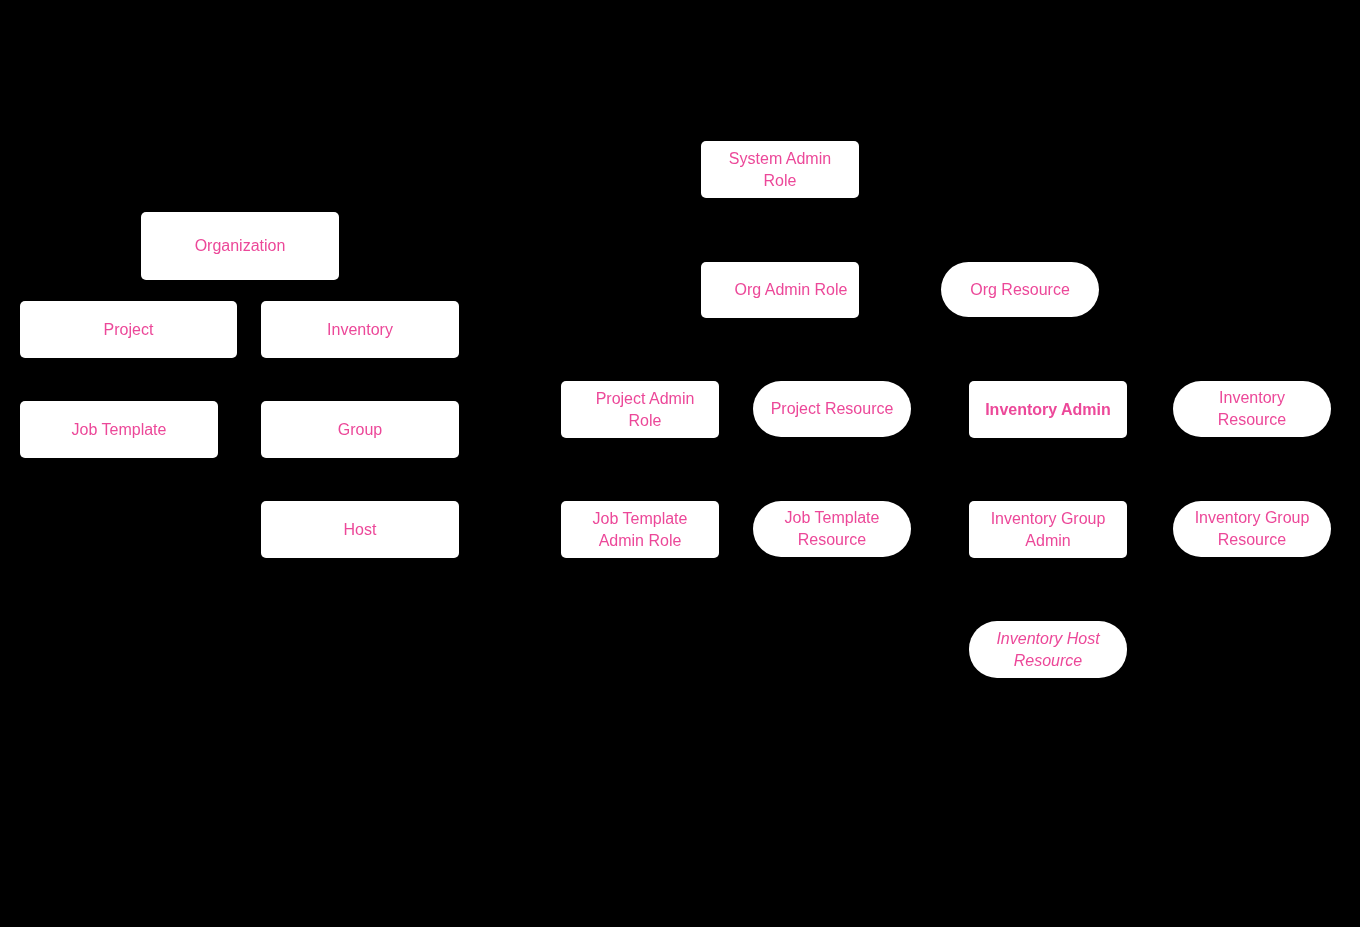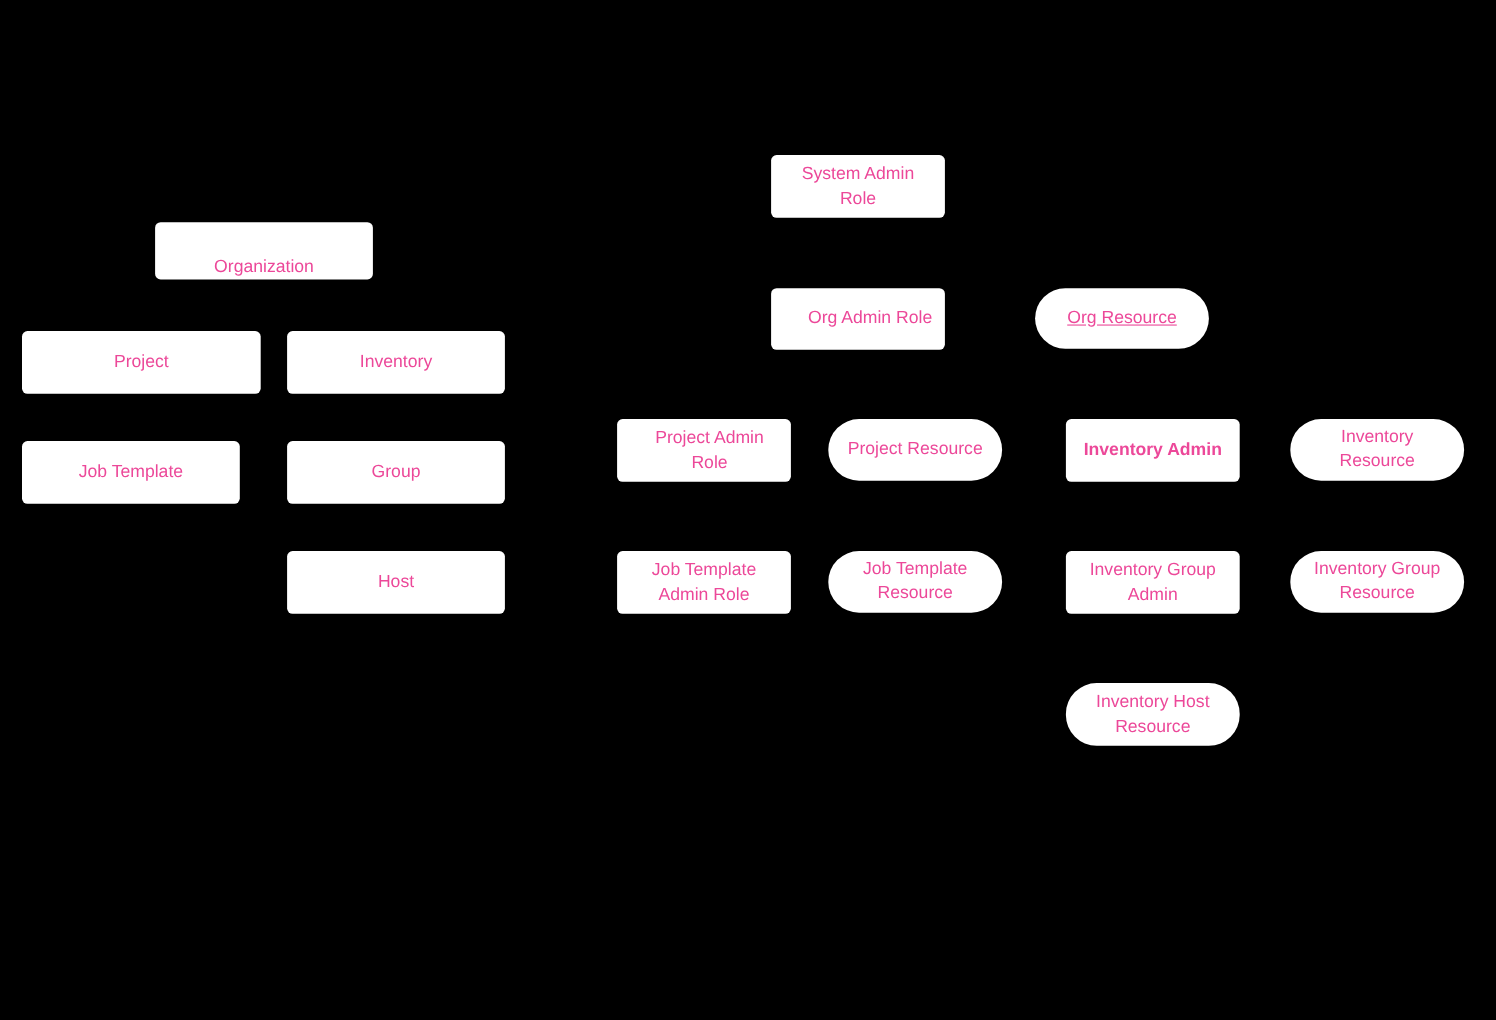--- a/index.html
+++ b/index.html
@@ -29,39 +29,39 @@
     box-sizing: border-box;
     padding: 0 6px;
   }
   .node .label {
     white-space: pre-line;
   }
   .pill {
     border-radius: 28px;
   }
   
-  .n-organization          { left: 141px; top: 202px; width: 198px; height: 52px; align-items: flex-end; }
+  .n-organization          { left: 141px; top: 212px; width: 198px; height: 68px; }
   .n-project               { left: 20px;  top: 301px; width: 217px; height: 57px; }
   .n-inventory             { left: 261px; top: 301px; width: 198px; height: 57px; }
   .n-job-template          { left: 20px;  top: 401px; width: 198px; height: 57px; }
   .n-group                 { left: 261px; top: 401px; width: 198px; height: 57px; }
   .n-host                  { left: 261px; top: 501px; width: 198px; height: 57px; }
   
   .n-system-admin-role     { left: 701px; top: 141px; width: 158px; height: 57px; }
   .n-org-admin-role        { left: 701px; top: 262px; width: 158px; height: 56px; padding-left: 28px; }
-  .n-org-resource          { left: 941px; top: 262px; width: 158px; height: 55px; text-decoration: underline; }
+  .n-org-resource          { left: 941px; top: 262px; width: 158px; height: 55px; }
   .n-project-admin-role    { left: 561px; top: 381px; width: 158px; height: 57px; padding-left: 16px; }
   .n-project-resource      { left: 753px; top: 381px; width: 158px; height: 56px; }
   .n-inventory-admin       { left: 969px; top: 381px; width: 158px; height: 57px; font-weight: bold; }
   .n-inventory-resource    { left: 1173px; top: 381px; width: 158px; height: 56px; }
   .n-job-template-admin-role { left: 561px; top: 501px; width: 158px; height: 57px; }
   .n-job-template-resource { left: 753px; top: 501px; width: 158px; height: 56px; }
   .n-inventory-group-admin { left: 969px; top: 501px; width: 158px; height: 57px; }
   .n-inventory-group-resource { left: 1173px; top: 501px; width: 158px; height: 56px; }
-  .n-inventory-host-resource  { left: 969px; top: 621px; width: 158px; height: 57px; }
+  .n-inventory-host-resource  { left: 969px; top: 621px; width: 158px; height: 57px; font-style: italic; }
 </style>
 </head>
 <body>
 
 <div class="canvas">
 
   <div class="node n-organization">
     <span class="label">Organization</span>
   </div>
   <div class="node n-project">

